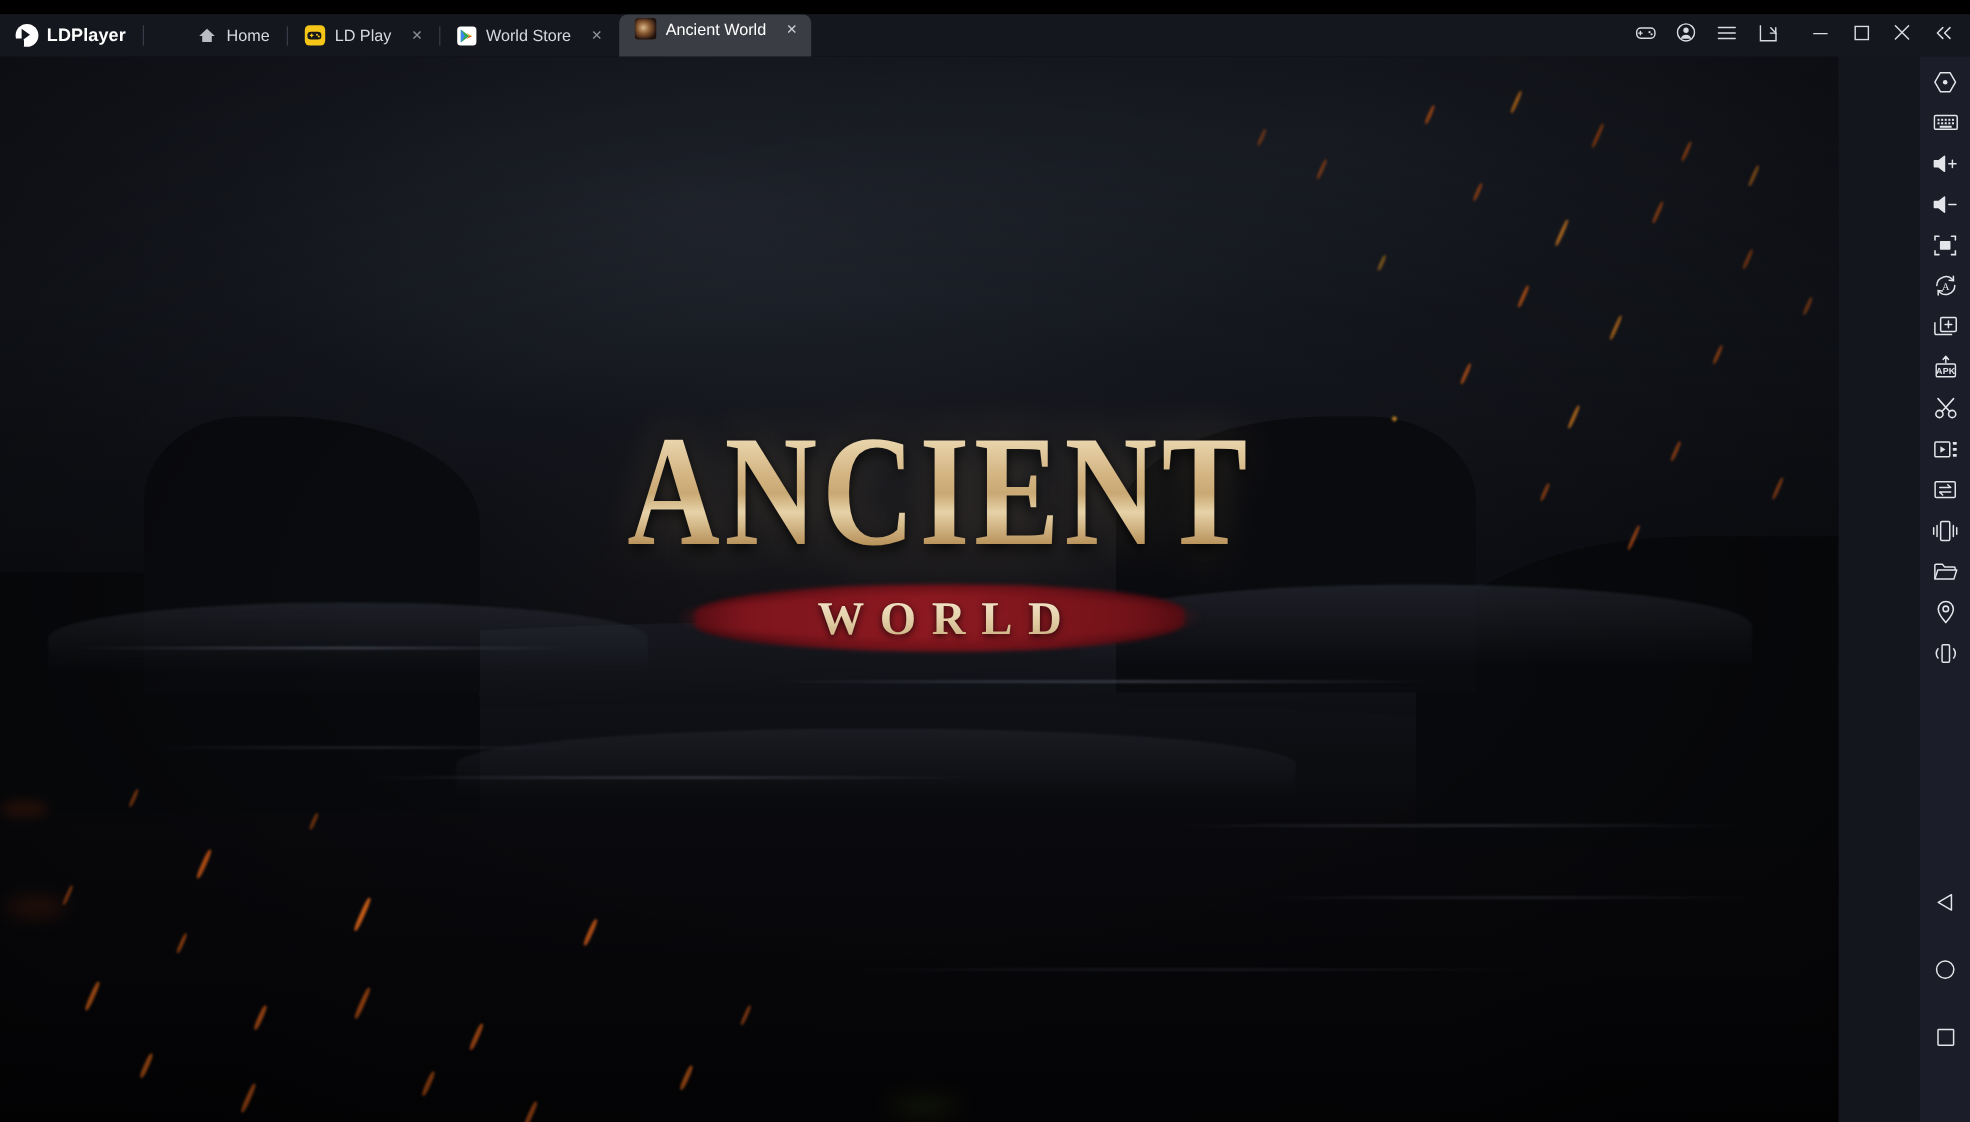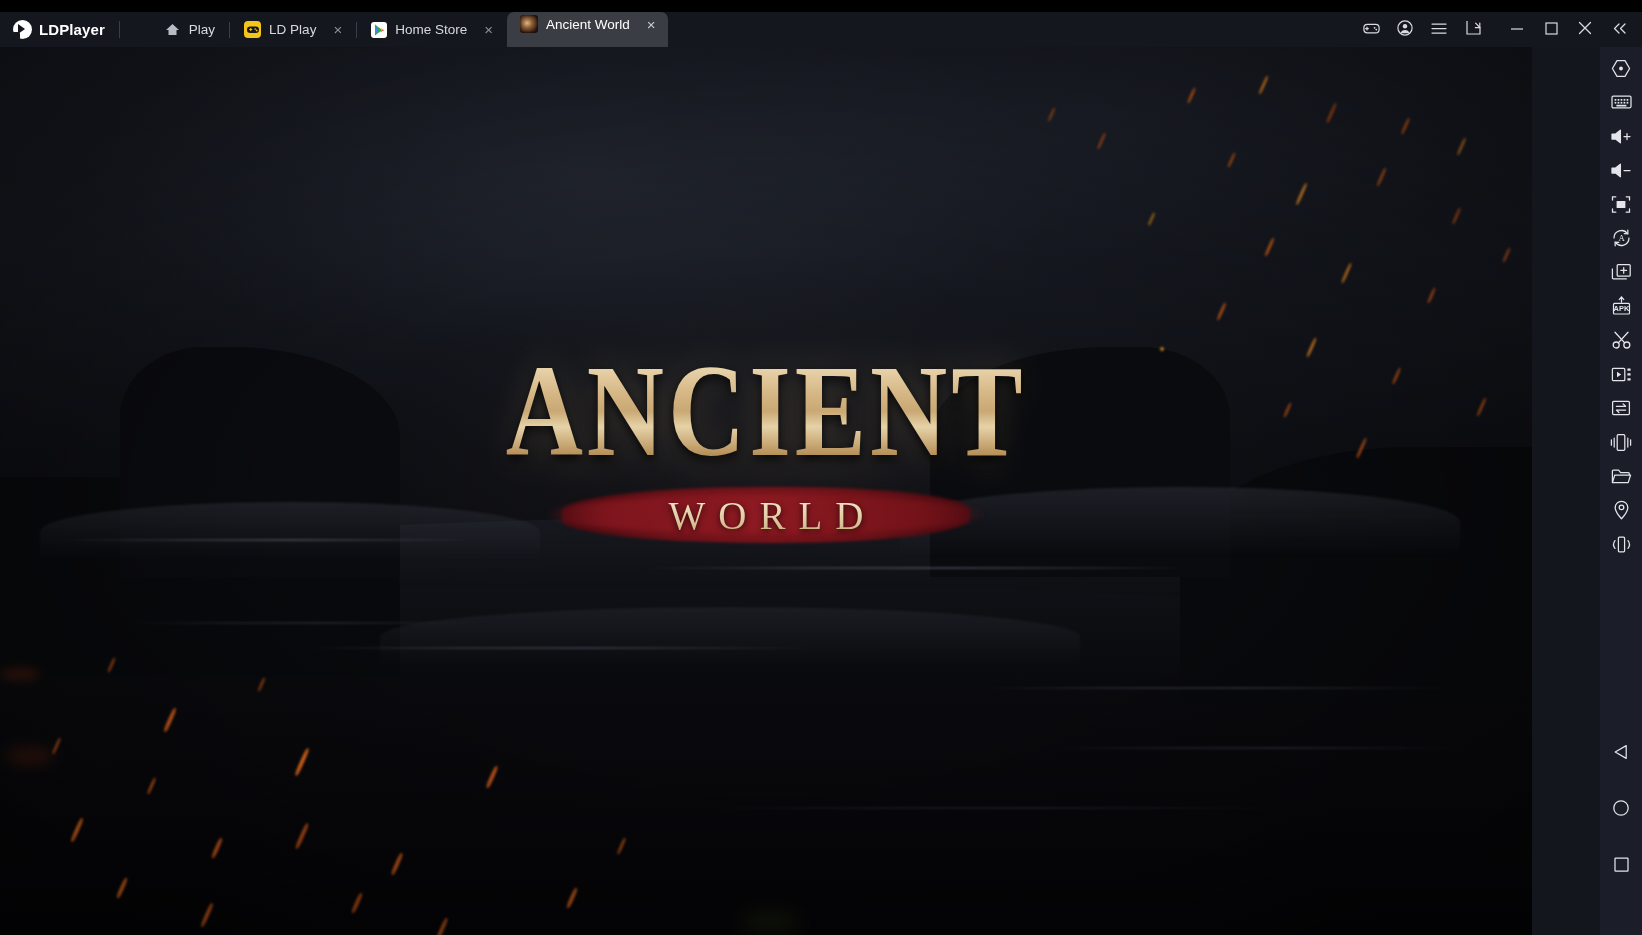--- a/index.html
+++ b/index.html
@@ -128,21 +128,21 @@
     transform:rotate(24deg);
     filter:blur(0.9px);
   }
   .vignette {
     position:absolute; inset:0; pointer-events:none;
     background:radial-gradient(ellipse 78% 72% at 50% 50%, rgba(0,0,0,0) 38%, rgba(0,0,0,0.55) 100%);
   }
 
   
   #logo-wrap {
-    position:absolute; left:0; top:310px; width:1532px;
+    position:absolute; left:17px; top:310px; width:1532px;
     display:flex; flex-direction:column; align-items:center;
     z-index:5;
   }
   .logo-main {
     font-family:"Liberation Serif", serif;
     font-size:108px; font-weight:bold;
     letter-spacing:4px;
     line-height:1;
     background:linear-gradient(180deg,
       #f3e6cc 0%, #e9d5ad 16%, #d4b583 38%,
@@ -170,21 +170,21 @@
   }
   .banner-bg2 {
     position:absolute; left:-4%; top:14%; width:108%; height:70%;
     background:linear-gradient(90deg, rgba(70,12,17,0) 0%, #7e151d 14%, #8d1a22 50%, #741319 84%, rgba(70,12,17,0) 100%);
     border-radius:50%;
     filter:blur(2.6px);
   }
   .logo-sub {
     position:relative;
     font-family:"Liberation Serif", serif;
-    font-size:39px; font-weight:normal;
+    font-size:39px; font-weight:bold;
     letter-spacing:13px; text-indent:13px;
     background:linear-gradient(180deg, #f6ecd6 0%, #e6d3ae 45%, #c5a876 100%);
     -webkit-background-clip:text; background-clip:text;
     color:transparent; -webkit-text-fill-color:transparent;
     filter:drop-shadow(0 2px 3px rgba(0,0,0,0.75));
   }
 
   
   #sidebar {
     position:absolute; right:0; top:35px; width:42px; height:900px;
@@ -216,21 +216,21 @@
     <div class="brand-sep"></div>
 
     <div class="tabs">
 
       <div class="tab">
         <span class="ic-home">
           <svg width="17" height="17" viewBox="0 0 17 17">
               <path d="M8.5 3 L15 9 H12.5 V14 H4.5 V9 H2 Z" fill="#b9bcc4"></path>
             </svg>
         </span>
-        <span>Play</span>
+        <span>Home</span>
       </div>
       <div class="tab-divider"></div>
 
       <div class="tab">
         <span class="ic-ldstore">
           <svg width="12" height="9" viewBox="0 0 12 9">
             <rect x="0" y="1.5" width="12" height="6.5" rx="3.2" fill="#18181a"></rect>
             <rect x="2.2" y="4" width="3" height="1" fill="#f5c518"></rect>
             <rect x="3.2" y="3" width="1" height="3" fill="#f5c518"></rect>
             <circle cx="8.2" cy="4" r="0.85" fill="#f5c518"></circle>
@@ -244,21 +244,21 @@
 
       <div class="tab">
         <span class="ic-play">
           <svg width="11" height="12" viewBox="0 0 11 12">
             <path d="M1 0.6 L8.2 6 L1 11.4 Z" fill="#34a853"></path>
             <path d="M1 0.6 L1 11.4 L4.4 6 Z" fill="#4285f4"></path>
             <path d="M5.6 3.4 L10.4 6 L5.6 8.6 L8.2 6 Z" fill="#fbbc04"></path>
             <path d="M5.6 8.6 L10.4 6 L8.2 6 Z" fill="#ea4335"></path>
           </svg>
         </span>
-        <span>Home Store</span>
+        <span>World Store</span>
         <span class="tab-close">×</span>
       </div>
 
       <div class="tab active">
         <span class="ic-game"></span>
         <span>Ancient World</span>
         <span class="tab-close">×</span>
       </div>
 
     </div>

